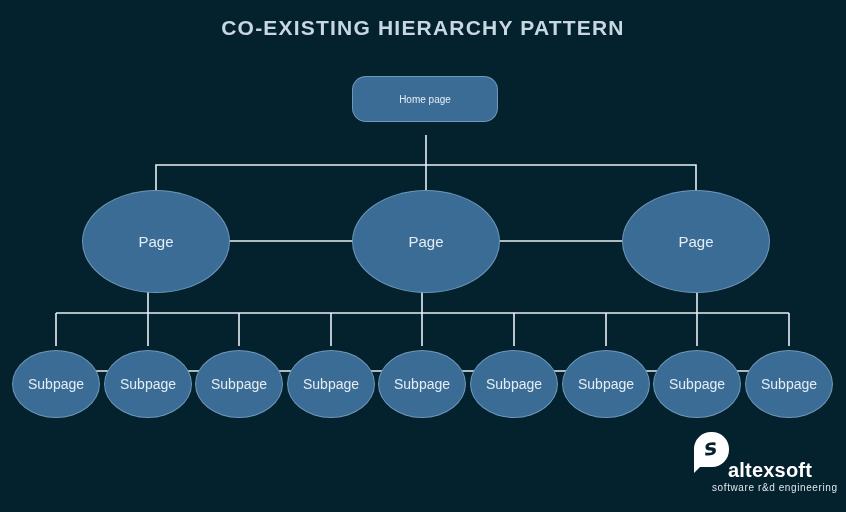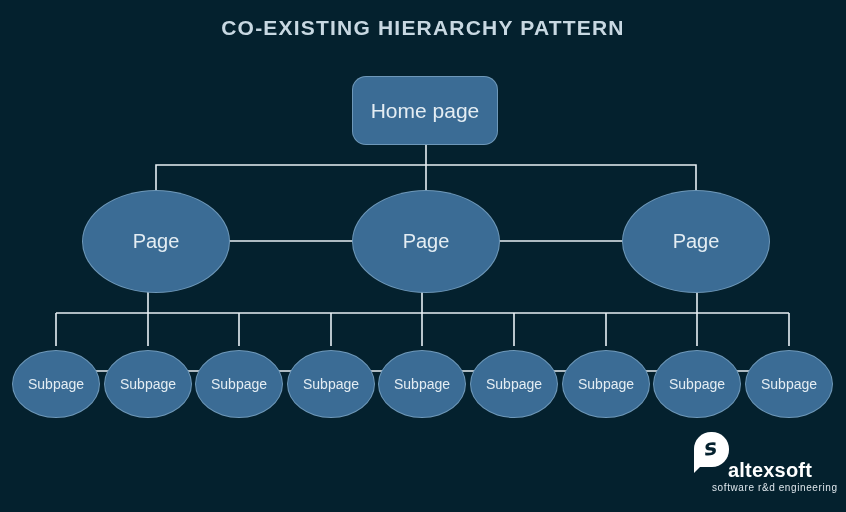--- a/index.html
+++ b/index.html
@@ -14,22 +14,22 @@
     font-size:21px;font-weight:600;letter-spacing:1.2px;
   }
   .wires{position:absolute;left:0;top:0;z-index:1;}
   .wires path{stroke:var(--connector,#E7EFF4);stroke-width:1.6;fill:none;}
   .node{
     position:absolute;z-index:2;box-sizing:border-box;
     display:flex;align-items:center;justify-content:center;text-align:center;
     background:var(--node-fill,#3B6C95);color:var(--label-text,#E4EDF3);
     border:1px solid rgba(173,206,228,0.45);
   }
-  .home{left:352px;top:76px;width:146px;height:69px;border-radius:14px;font-size:21px;}
-  .page{top:190px;width:148px;height:103px;border-radius:50%;font-size:20px;}
+  .home{left:352px;top:76px;width:146px;height:46px;border-radius:14px;font-size:10px;}
+  .page{top:190px;width:148px;height:103px;border-radius:50%;font-size:15px;}
   .p1{left:82px}.p2{left:352px}.p3{left:622px}
   .sub{top:350px;width:88px;height:68px;border-radius:50%;font-size:14px;}
   .s1{left:12px}.s2{left:104px}.s3{left:195px}.s4{left:287px}.s5{left:378px}
   .s6{left:470px}.s7{left:562px}.s8{left:653px}.s9{left:745px}
   .logo{position:absolute;left:692px;top:431px;width:135px;height:64px;z-index:2;}
   .mark{
     position:absolute;left:2px;top:1px;width:35px;height:35px;
     background:var(--logo-text,#FFFFFF);border-radius:17px 17px 17px 3px;
     display:flex;align-items:center;justify-content:center;
   }

